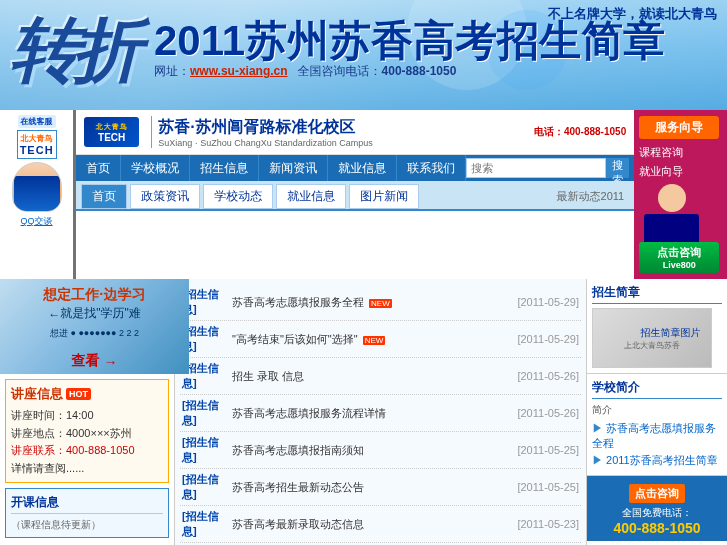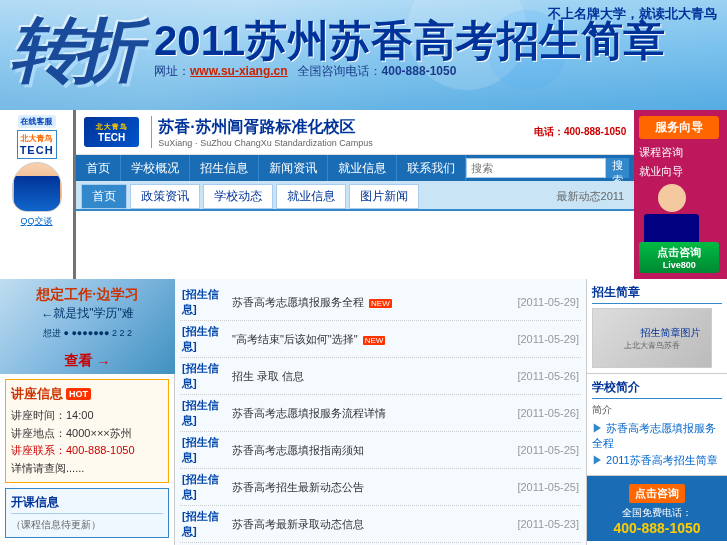--- a/index.html
+++ b/index.html
@@ -14,21 +14,21 @@
     .search-btn { height: 22px; padding: 0 8px; background: #1a6db5; color: #fff; border: none; cursor: pointer; font-size: 12px; }
 
     
     .tabs-row { display: flex; align-items: center; background: #c8e4f5; border-bottom: 2px solid #3388cc; padding: 3px 5px 0; }
     .tab-item { font-size: 12px; color: #003399; padding: 3px 10px; cursor: pointer; border: 1px solid #aaccee; background: #fff; margin-right: 3px; }
     .tab-item.active { background: #3388cc; color: #fff; }
 
     
     .main-content { display: flex; width: 727px; }
     .left-col { width: 175px; background: #fff; border-right: 1px solid #ccc; }
-    .banner-img { width: 175px; height: 95px; background: linear-gradient(135deg, #e8f0f8 0%, #c0d8f0 50%, #8ab8e0 100%); display: flex; align-items: center; justify-content: center; position: relative; overflow: hidden; }
+    .banner-img { width: 189px; height: 95px; background: linear-gradient(135deg, #e8f0f8 0%, #c0d8f0 50%, #8ab8e0 100%); display: flex; align-items: center; justify-content: center; position: relative; overflow: hidden; }
     .hot-box { border: 1px solid #ffaa00; margin: 5px; padding: 5px; background: #fffaf0; }
     .hot-title { font-size: 13px; font-weight: bold; color: #cc3300; display: flex; align-items: center; gap: 3px; }
     .hot-badge { background: #ff3300; color: #fff; font-size: 9px; padding: 1px 3px; border-radius: 2px; }
     .hot-content { font-size: 11px; color: #333; line-height: 1.6; margin-top: 4px; }
     .hot-content span { color: #cc0000; }
     .open-info-box { border: 1px solid #3388cc; margin: 5px; padding: 5px; background: #f0f8ff; }
     .open-info-title { font-size: 12px; font-weight: bold; color: #003399; border-bottom: 1px solid #aaccee; padding-bottom: 2px; margin-bottom: 4px; }
 
     .mid-col { flex: 1; background: #f5faff; border-right: 1px solid #ccc; }
     .news-list { padding: 5px; }

